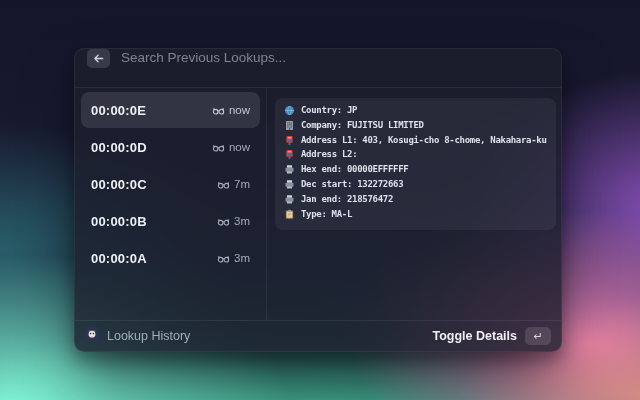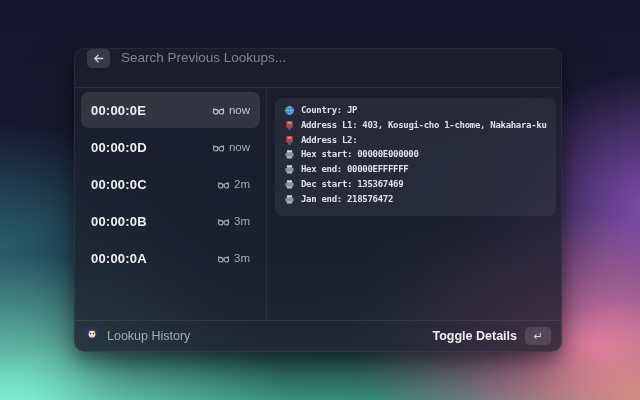--- a/index.html
+++ b/index.html
@@ -119,21 +119,21 @@
       <div class="lrow">
         <span class="mac">00:00:0C</span>
         <span class="meta">
             <span>
               <svg width="13" height="11" viewBox="0 0 14 12" fill="none" stroke="currentColor" stroke-width="1.2">
                 <circle cx="3.9" cy="7.3" r="2.5"></circle>
                 <circle cx="10.1" cy="7.3" r="2.5"></circle>
                 <path d="M6.3 6.7q0.7-1 1.4 0M1.6 5.5l0.5-2M12.4 5.5l-0.5-2"></path>
               </svg>
             </span>
-            <span>2m</span>
+            <span>7m</span>
           </span>
       </div>
 
       <div class="lrow">
         <span class="mac">00:00:0B</span>
         <span class="meta">
             <span>
               <svg width="13" height="11" viewBox="0 0 14 12" fill="none" stroke="currentColor" stroke-width="1.2">
                 <circle cx="3.9" cy="7.3" r="2.5"></circle>
                 <circle cx="10.1" cy="7.3" r="2.5"></circle>
@@ -169,99 +169,119 @@
                 <circle cx="6" cy="6" r="5" fill="#3f7fd1"></circle>
                 <path d="M1.2 6h9.6M6 1a7.5 7.5 0 010 10M6 1a7.5 7.5 0 000 10" stroke="#9cc6f0" stroke-width="0.7" fill="none"></path>
                 <ellipse cx="4" cy="4" rx="1.6" ry="1.1" fill="#58b368"></ellipse>
                 <ellipse cx="8" cy="8" rx="1.4" ry="1" fill="#58b368"></ellipse>
               </svg>
             </span>
           <span class="dtxt dlbl">Country:</span>
             <span class="dtxt">JP</span>
         </div>
 
+        <div class="drow">
+          <span class="dicon">
+              <svg width="11" height="11" viewBox="0 0 12 12">
+                <rect x="2.2" y="1.2" width="7.6" height="9.6" rx="0.6" fill="#99a0a9"></rect>
+                <g fill="#545b66">
+                  <rect x="3.4" y="2.5" width="1.5" height="1.4"></rect>
+                  <rect x="5.3" y="2.5" width="1.5" height="1.4"></rect>
+                  <rect x="7.2" y="2.5" width="1.5" height="1.4"></rect>
+                  <rect x="3.4" y="4.7" width="1.5" height="1.4"></rect>
+                  <rect x="5.3" y="4.7" width="1.5" height="1.4"></rect>
+                  <rect x="7.2" y="4.7" width="1.5" height="1.4"></rect>
+                  <rect x="3.4" y="6.9" width="1.5" height="1.4"></rect>
+                  <rect x="7.2" y="6.9" width="1.5" height="1.4"></rect>
+                  <rect x="5.3" y="8.2" width="1.5" height="2.6"></rect>
+                </g>
+              </svg>
+            </span>
+          <span class="dtxt dlbl">Company:</span>
+            <span class="dtxt">FUJITSU LIMITED</span>
+        </div>
 
         <div class="drow">
           <span class="dicon">
               <svg width="11" height="11" viewBox="0 0 12 12">
                 <rect x="2.6" y="1" width="6.8" height="7.4" rx="1.3" fill="#d8433c"></rect>
                 <rect x="4" y="2.6" width="4" height="1" rx="0.4" fill="#fbe9e4"></rect>
                 <rect x="5" y="8.4" width="2" height="2.6" fill="#5a6c8a"></rect>
                 <rect x="4.2" y="5" width="3.6" height="2" rx="0.3" fill="#3d6bb0"></rect>
               </svg>
             </span>
           <span class="dtxt dlbl">Address L1:</span>
-            <span class="dtxt">403, Kosugi-cho 1-chome, Nakahara-ku</span>
+            <span class="dtxt">403, Kosugi-cho 8-chome, Nakahara-ku</span>
         </div>
 
         <div class="drow">
           <span class="dicon">
               <svg width="11" height="11" viewBox="0 0 12 12">
                 <rect x="2.6" y="1" width="6.8" height="7.4" rx="1.3" fill="#d8433c"></rect>
                 <rect x="4" y="2.6" width="4" height="1" rx="0.4" fill="#fbe9e4"></rect>
                 <rect x="5" y="8.4" width="2" height="2.6" fill="#5a6c8a"></rect>
                 <rect x="4.2" y="5" width="3.6" height="2" rx="0.3" fill="#3d6bb0"></rect>
               </svg>
             </span>
           <span class="dtxt dlbl">Address L2:</span>
         </div>
 
 
+
         <div class="drow">
           <span class="dicon">
               <svg width="11" height="11" viewBox="0 0 12 12">
                 <rect x="3.2" y="1.4" width="5.6" height="2.8" rx="0.3" fill="#d2d6dc"></rect>
                 <rect x="1.6" y="4" width="8.8" height="4.4" rx="1" fill="#8a919b"></rect>
                 <rect x="3.2" y="8" width="5.6" height="2.4" rx="0.3" fill="#b4bac2"></rect>
                 <circle cx="9" cy="5.4" r="0.5" fill="#4fd06a"></circle>
               </svg>
             </span>
-          <span class="dtxt dlbl">Hex start:</span>
-            <span class="dtxt">00000E000000</span>
+          <span class="dtxt dlbl">Hex end:</span>
+            <span class="dtxt">00000EFFFFFF</span>
         </div>
 
         <div class="drow">
           <span class="dicon">
               <svg width="11" height="11" viewBox="0 0 12 12">
                 <rect x="3.2" y="1.4" width="5.6" height="2.8" rx="0.3" fill="#d2d6dc"></rect>
                 <rect x="1.6" y="4" width="8.8" height="4.4" rx="1" fill="#8a919b"></rect>
                 <rect x="3.2" y="8" width="5.6" height="2.4" rx="0.3" fill="#b4bac2"></rect>
                 <circle cx="9" cy="5.4" r="0.5" fill="#4fd06a"></circle>
               </svg>
             </span>
-          <span class="dtxt dlbl">Hex end:</span>
-            <span class="dtxt">00000EFFFFFF</span>
+          <span class="dtxt dlbl">Dec start:</span>
+            <span class="dtxt">132272663</span>
         </div>
 
         <div class="drow">
           <span class="dicon">
               <svg width="11" height="11" viewBox="0 0 12 12">
                 <rect x="3.2" y="1.4" width="5.6" height="2.8" rx="0.3" fill="#d2d6dc"></rect>
                 <rect x="1.6" y="4" width="8.8" height="4.4" rx="1" fill="#8a919b"></rect>
                 <rect x="3.2" y="8" width="5.6" height="2.4" rx="0.3" fill="#b4bac2"></rect>
                 <circle cx="9" cy="5.4" r="0.5" fill="#4fd06a"></circle>
               </svg>
             </span>
-          <span class="dtxt dlbl">Dec start:</span>
-            <span class="dtxt">135367469</span>
-        </div>
-
-        <div class="drow">
-          <span class="dicon">
-              <svg width="11" height="11" viewBox="0 0 12 12">
-                <rect x="3.2" y="1.4" width="5.6" height="2.8" rx="0.3" fill="#d2d6dc"></rect>
-                <rect x="1.6" y="4" width="8.8" height="4.4" rx="1" fill="#8a919b"></rect>
-                <rect x="3.2" y="8" width="5.6" height="2.4" rx="0.3" fill="#b4bac2"></rect>
-                <circle cx="9" cy="5.4" r="0.5" fill="#4fd06a"></circle>
-              </svg>
-            </span>
           <span class="dtxt dlbl">Jan end:</span>
             <span class="dtxt">218576472</span>
         </div>
 
+        <div class="drow">
+          <span class="dicon">
+              <svg width="11" height="11" viewBox="0 0 12 12">
+                <rect x="2" y="1.6" width="8" height="9" rx="1" fill="#a97a4a"></rect>
+                <rect x="3" y="2.8" width="6" height="6.8" rx="0.4" fill="#e4d6b8"></rect>
+                <rect x="4.4" y="0.8" width="3.2" height="1.8" rx="0.6" fill="#8f949c"></rect>
+                <path d="M4 4.6h4M4 6h4M4 7.4h2.6" stroke="#a9966e" stroke-width="0.6"></path>
+              </svg>
+            </span>
+          <span class="dtxt dlbl">Type:</span>
+            <span class="dtxt">MA-L</span>
+        </div>
 
       </div>
     </div>
   </div>
 
   <div class="ftr">
     <div class="ftr-left">
       <span><svg width="14" height="14" viewBox="0 0 14 14">
             <rect width="14" height="14" rx="3.5" fill="#2a3350"></rect>
             <path d="M3.2 4.6L4.6 2.4l1.6 1.4z" fill="#7a4a3c"></path>

